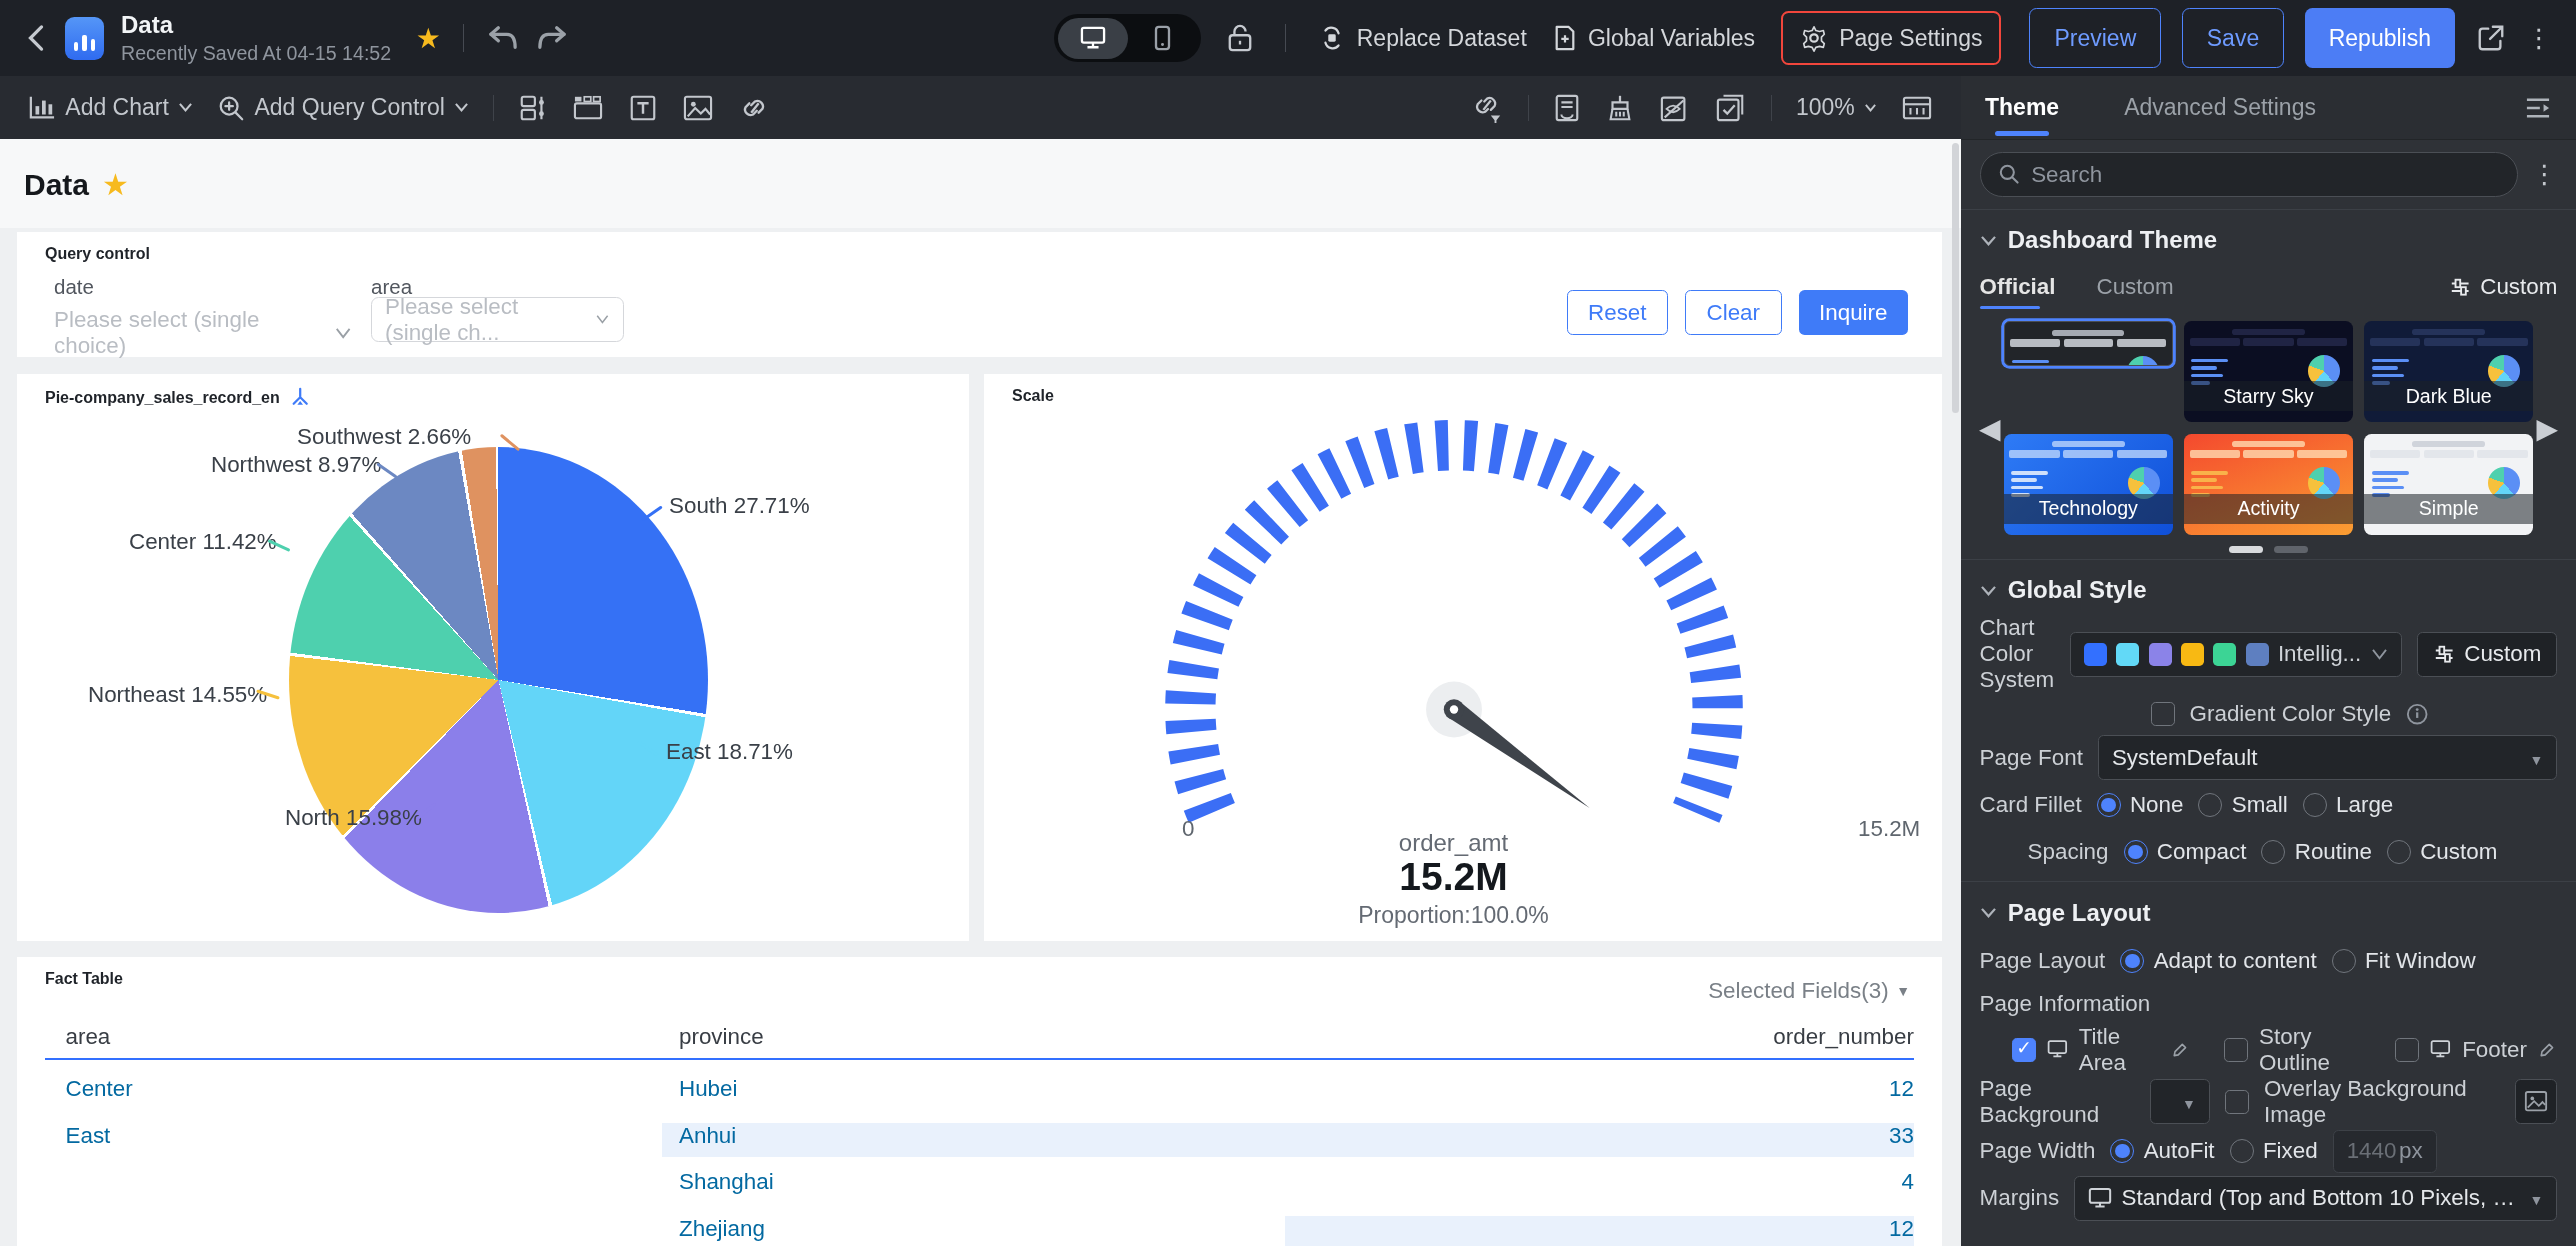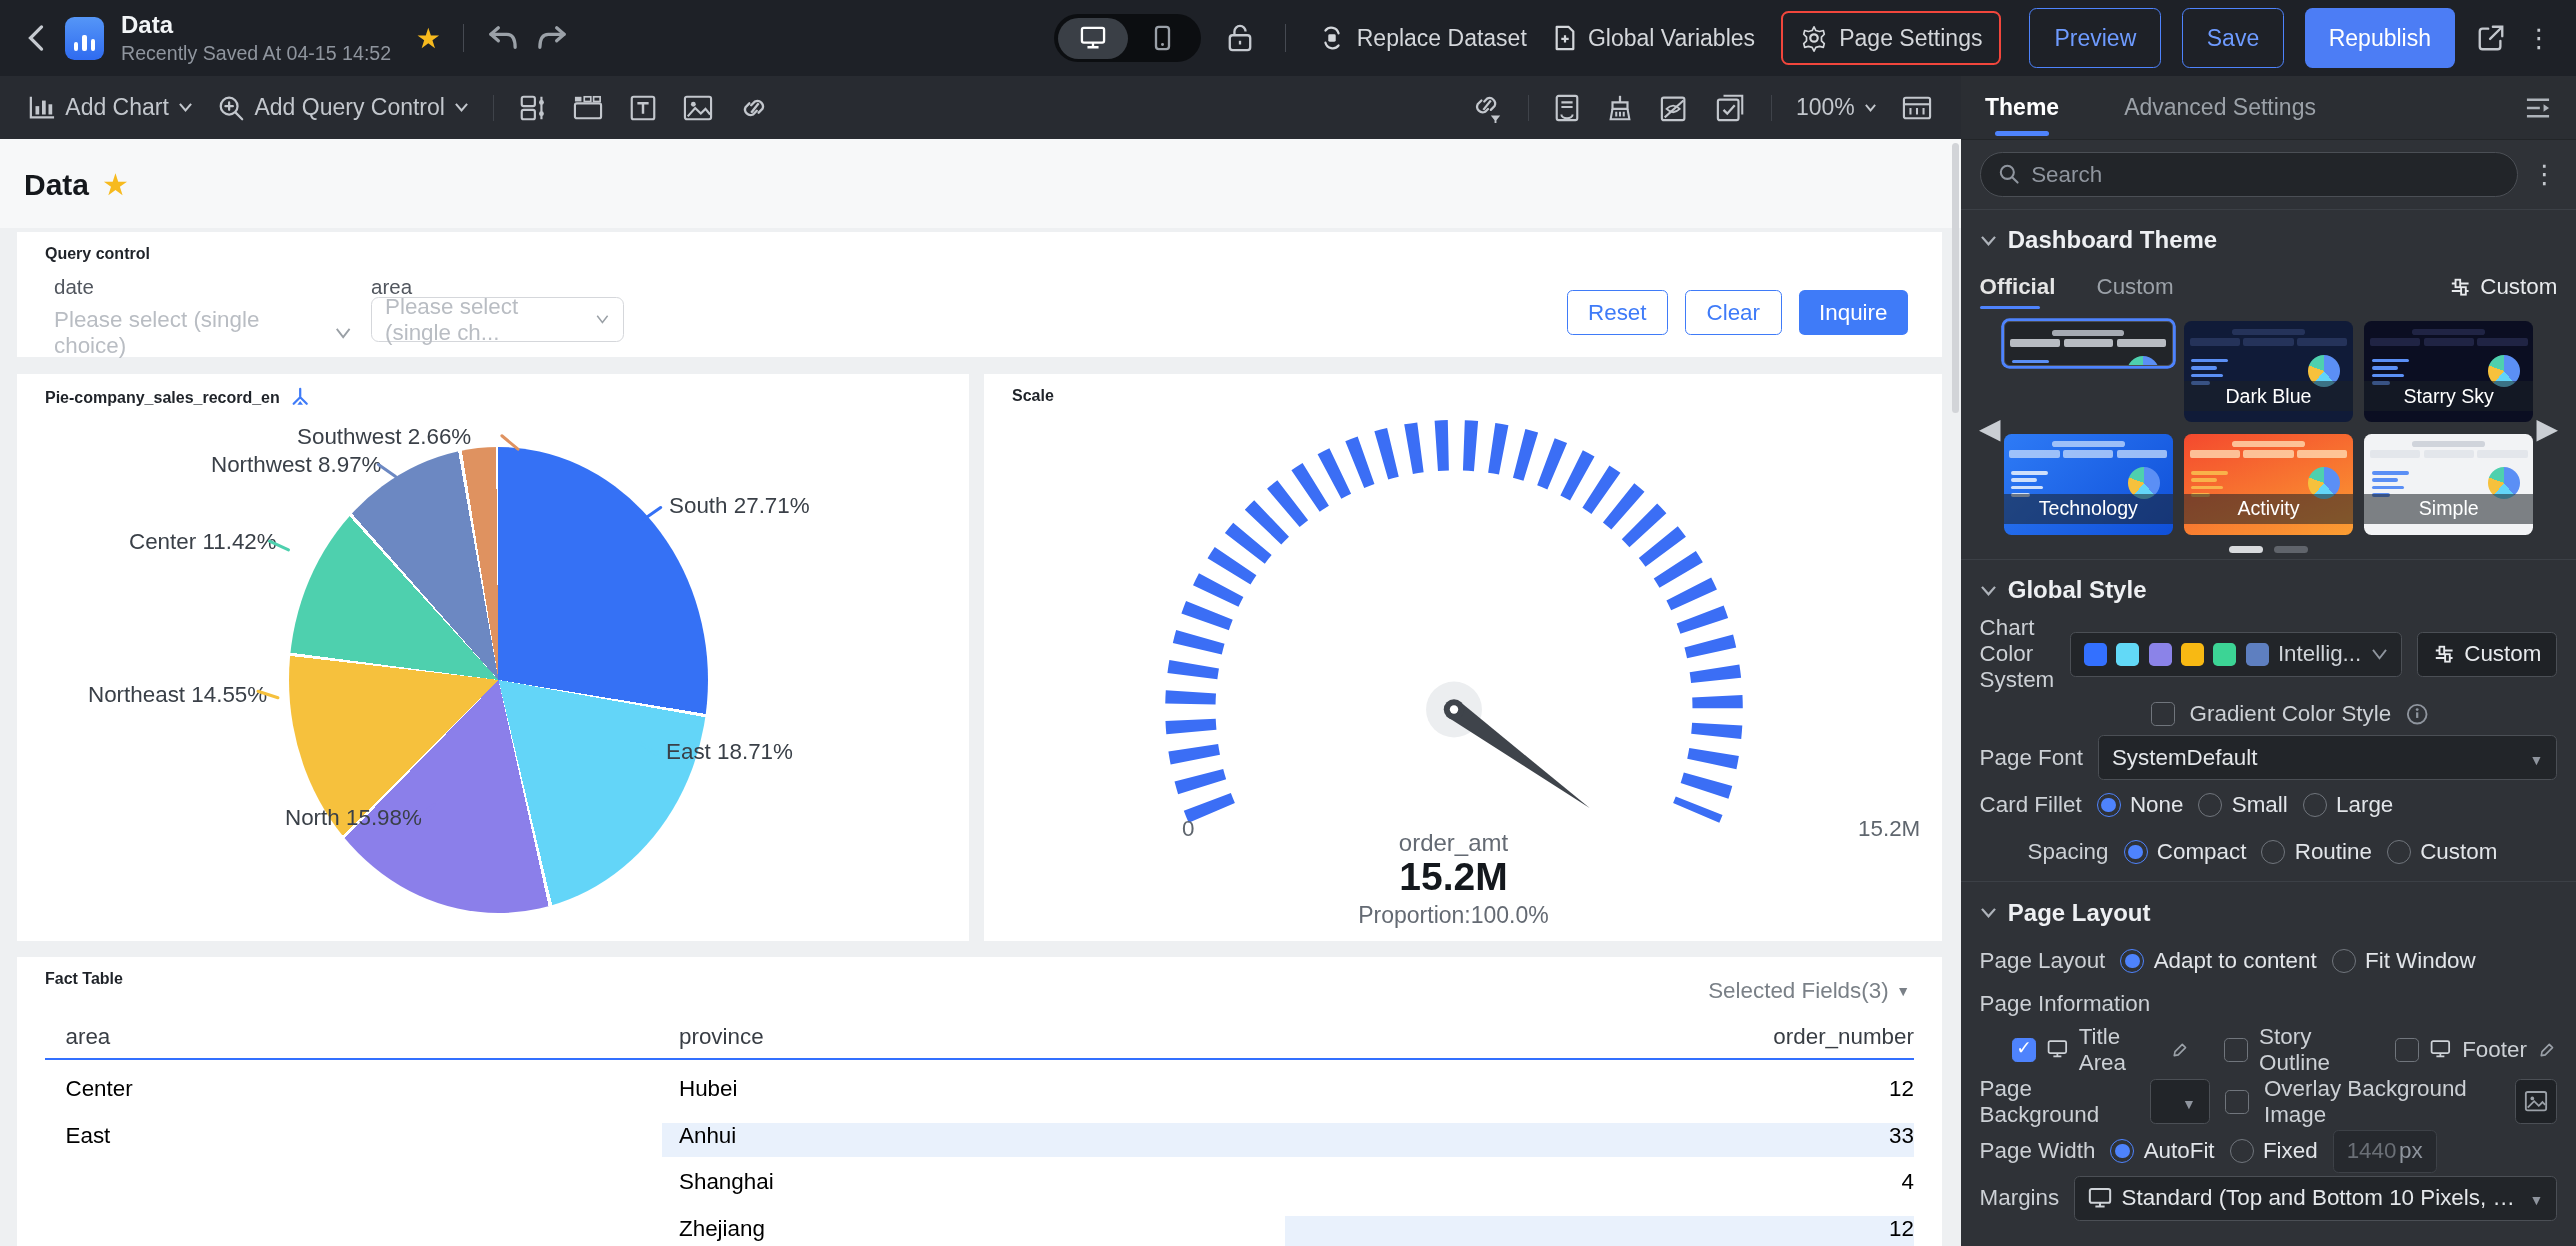--- a/index.html
+++ b/index.html
@@ -78,21 +78,21 @@
   .g-value{font-size:39px;font-weight:bold;color:#14181d;}
   .g-prop{font-size:23px;color:#646a73;}
   
   .table-card{left:17px;top:818px;width:1925px;height:289px;overflow:hidden;}
   .t-selected{position:absolute;right:32px;top:20.5px;font-size:22.4px;color:#7a8087;display:flex;align-items:center;gap:7.5px;}
   .t-selected .tri{font-size:14px;color:#7a8087;}
   .t-head{position:absolute;left:28px;right:28px;top:67px;height:34px;font-size:22.4px;color:#383d44;}
   .t-head .c1{position:absolute;left:20.5px;} .t-head .c2{position:absolute;left:634px;}
   .t-head .c3{position:absolute;right:0;}
   .t-line{position:absolute;left:28px;right:28px;top:101px;height:1.9px;background:#3370ff;}
-  .trow{position:absolute;left:28px;right:28px;height:47px;font-size:22.4px;color:#000000;}
+  .trow{position:absolute;left:28px;right:28px;height:47px;font-size:22.4px;color:#0369a1;}
   .trow span{position:absolute;top:13px;}
   .trow .c1{left:20.5px;} .trow .c2{left:634px;} .trow .c3{right:0;}
   .hl{position:absolute;top:0;bottom:0;background:#e9f1fc;}
   .canvas-scroll{position:absolute;right:1.9px;top:3.7px;width:7.5px;height:270px;border-radius:3.7px;background:#d2d4d8;}
   
   .right-col{width:615px;display:flex;flex-direction:column;background:#2f3237;color:#ccd0d5;}
   .panel-tabs{height:63px;background:#2b2e33;border-bottom:0.9px solid #222528;display:flex;align-items:center;padding:0 24px;}
   .ptab{position:relative;margin-right:65px;font-size:23px;color:#9ba1a8;padding:15px 0;}
   .ptab.active{color:#fff;font-weight:bold;}
   .ptab.active::after{content:"";position:absolute;left:50%;transform:translateX(-50%);bottom:0;width:54px;height:4.7px;border-radius:2.8px;background:#4e83fd;}
@@ -541,58 +541,58 @@
                     <i></i>
                     <i></i>
                   </div>
                 <div class="mm-bars">
                     <i style="width:37px"></i>
                   </div>
                   <div class="mm-pie"></div>
                 </div>
 
             </div>
-            <div class="thumb th-darkblue">
+            <div class="thumb th-starry">
               <div class="mm">
                   <div class="mm-title"></div>
                   <div class="mm-ctrl">
                     <i></i>
                     <i></i>
                     <i></i>
                   </div>
                 <div class="mm-bars">
                     <i style="width:37px"></i>
                     <i style="width:26px"></i>
                     <i style="width:32px"></i>
                     <i style="width:18.6px"></i>
                   </div>
                   <div class="mm-pie"></div>
                 </div>
               <div class="t-label">
-                  <span>Dark Blue</span>
+                  <span>Starry Sky</span>
                 </div>
             </div>
-            <div class="thumb th-starry">
+            <div class="thumb th-darkblue">
               <div class="mm">
                   <div class="mm-title"></div>
                   <div class="mm-ctrl">
                     <i></i>
                     <i></i>
                     <i></i>
                   </div>
                 <div class="mm-bars">
                     <i style="width:37px"></i>
                     <i style="width:26px"></i>
                     <i style="width:32px"></i>
                     <i style="width:18.6px"></i>
                   </div>
                   <div class="mm-pie"></div>
                 </div>
               <div class="t-label">
-                  <span>Starry Sky</span>
+                  <span>Dark Blue</span>
                 </div>
             </div>
             <div class="thumb th-tech">
               <div class="mm">
                   <div class="mm-title"></div>
                   <div class="mm-ctrl">
                     <i></i>
                     <i></i>
                     <i></i>
                   </div>

